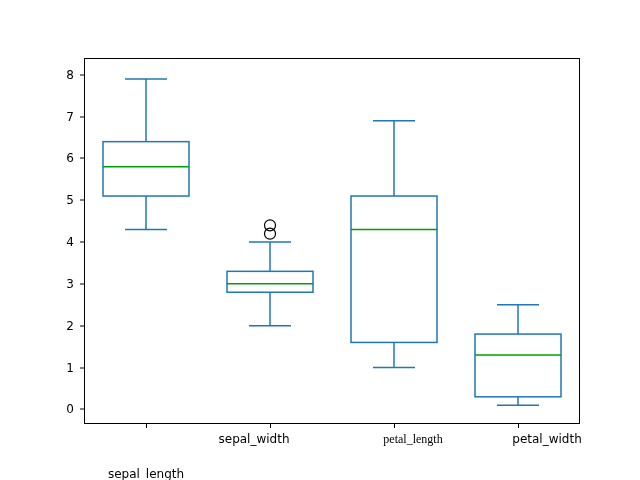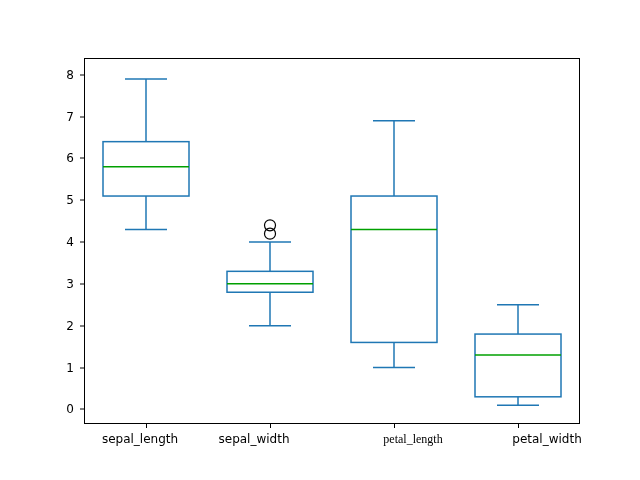--- a/index.html
+++ b/index.html
@@ -99,21 +99,21 @@
       <div class="ytick-text" style="top: 242.046px;">4</div>
       <div class="ytick-mark" style="top: 200.217px;"></div>
       <div class="ytick-text" style="top: 200.217px;">5</div>
       <div class="ytick-mark" style="top: 158.389px;"></div>
       <div class="ytick-text" style="top: 158.389px;">6</div>
       <div class="ytick-mark" style="top: 116.56px;"></div>
       <div class="ytick-text" style="top: 116.56px;">7</div>
       <div class="ytick-mark" style="top: 74.7314px;"></div>
       <div class="ytick-text" style="top: 74.7314px;">8</div>
       <div class="xtick-mark" style="left: 146px;"></div>
-      <div class="xtick-text" style="left: 140px;">sepal_length</div>
+      <div class="xtick-text" style="left: 146px; margin-top: 35px;">sepal_length</div>
       <div class="xtick-mark" style="left: 270px;"></div>
       <div class="xtick-text" style="left: 254px;">sepal_width</div>
       <div class="xtick-mark" style="left: 394px;"></div>
       <div class="xtick-text" style="left: 413px; font-family: Liberation Serif, serif;">petal_length</div>
       <div class="xtick-mark" style="left: 518px;"></div>
       <div class="xtick-text" style="left: 547px;">petal_width</div>
     </div>
 
   <svg id="boxes">
       <g>

